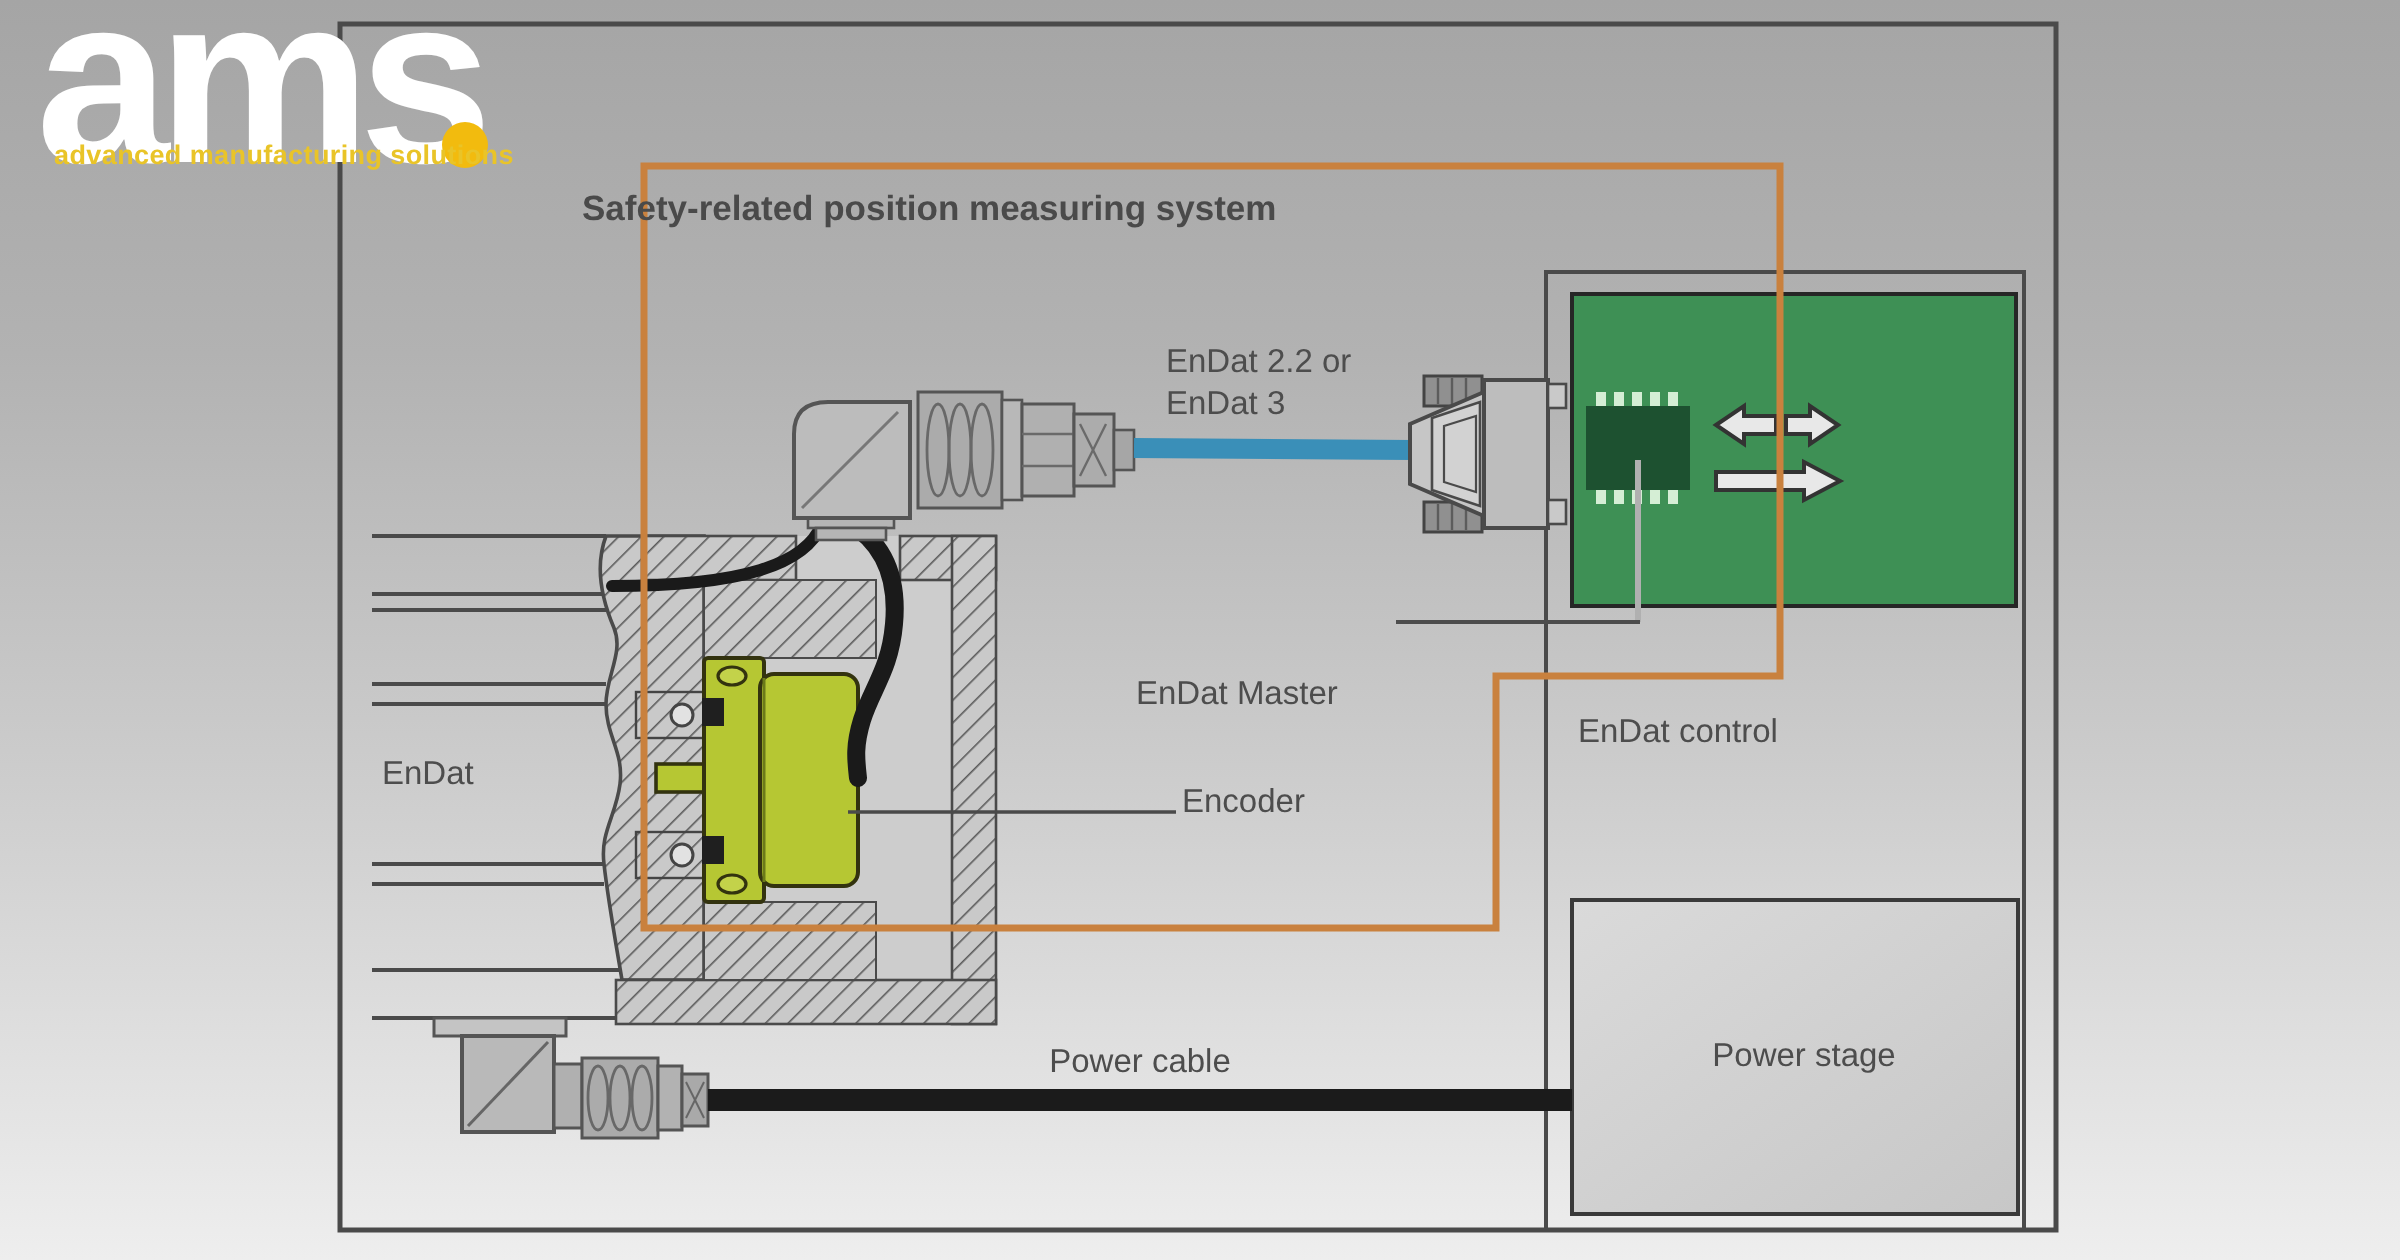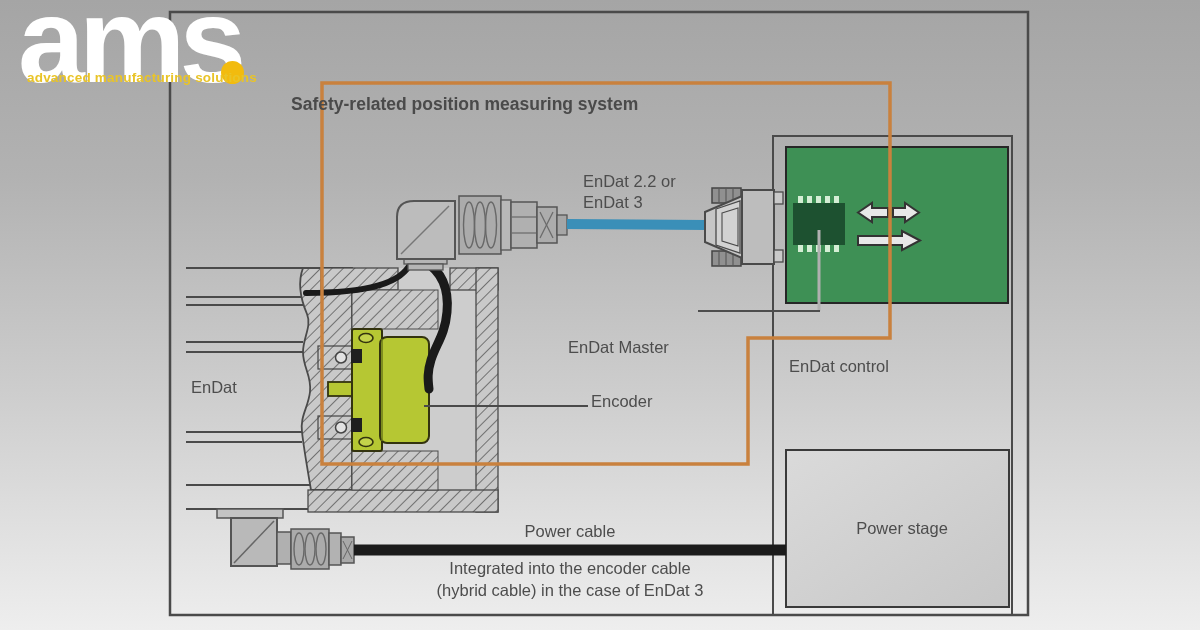--- a/index.html
+++ b/index.html
@@ -182,22 +182,20 @@
   <div class="lbl" style="left:789px;top:356px;">EnDat control</div>
 
   <div class="lbl" style="left:591px;top:391px;">Encoder</div>
 
   <div class="lbl" style="left:191px;top:377px;">EnDat</div>
 
   <div class="lbl center" style="left:786px;top:518px;width:232px;">Power stage</div>
 
   <div class="lbl center" style="left:420px;top:521px;width:300px;">Power cable</div>
 
-  <div class="lbl center" style="left:330px;top:557px;width:480px;line-height:22px;">Integrated into the encoder cable
-(hybrid cable) in the case of EnDat 3</div>
 
   <div class="logo">
     <div class="logo-text">ams</div>
     <div class="logo-dot" style="background: rgb(242, 187, 14);"></div>
     <div class="logo-sub" style="color: rgb(233, 196, 40);">advanced manufacturing solutions</div>
   </div>
 
 </div>
 
 </body></html>

